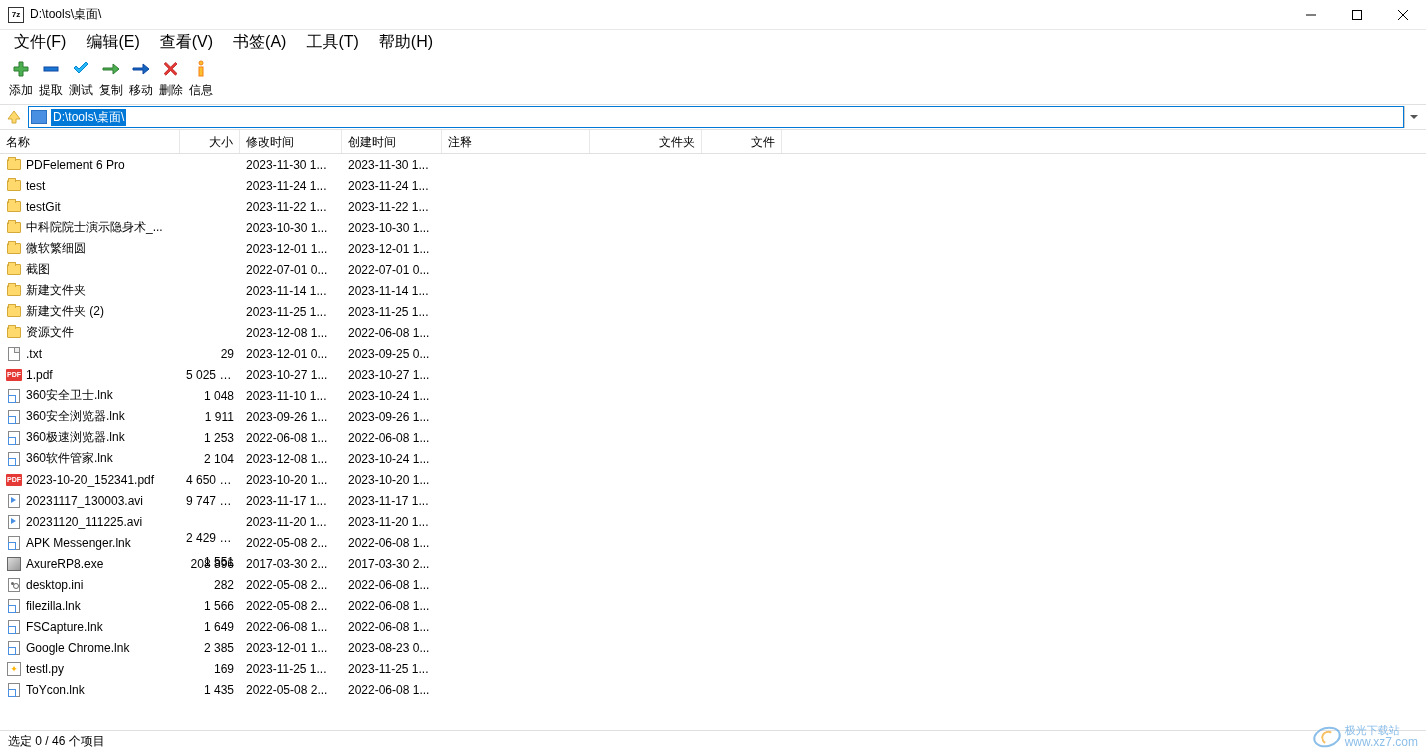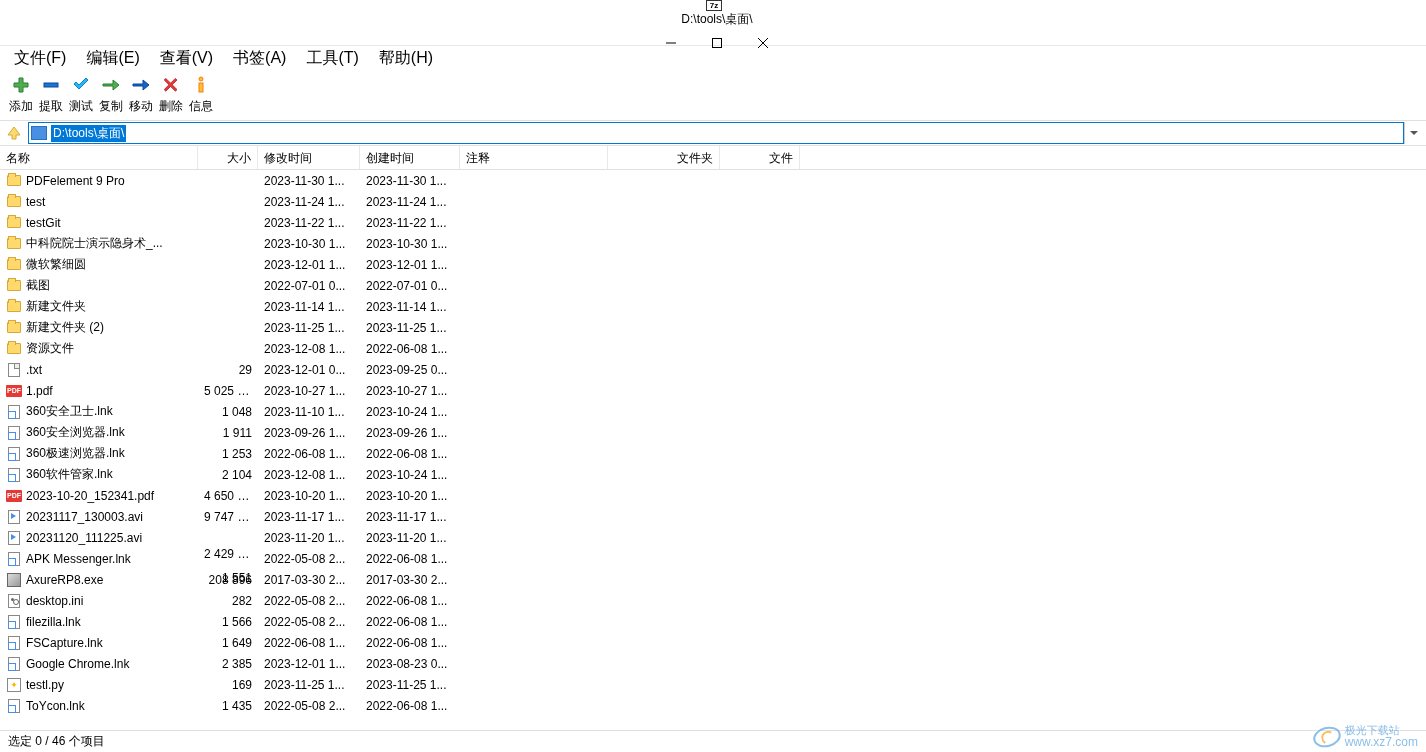--- a/index.html
+++ b/index.html
@@ -1,19 +1,19 @@
 <!DOCTYPE html>
 <html><head>
 <meta charset="utf-8">
 <style>
 * { margin: 0; padding: 0; box-sizing: border-box; }
 body { font-family: "Microsoft YaHei", "Segoe UI", Arial, sans-serif; font-size: 12px; background: #fff; color: #000; overflow: hidden; width: 1426px; height: 752px; position: relative; }
 
 
-.titlebar { height: 46px; display: flex; align-items: center; padding: 0 0 0 8px; border-bottom: 1px solid #e8e8e8; flex-direction: column; }
+.titlebar { height: 30px; display: flex; align-items: center; padding: 0 0 0 8px; border-bottom: 1px solid #e8e8e8; }
 .titlebar .app-icon { width: 16px; height: 16px; border: 1px solid #333; display: inline-flex; align-items: center; justify-content: center; font-size: 8px; font-weight: bold; margin-right: 6px; }
 .titlebar .title { flex: 1; font-size: 12px; }
 .titlebar .win-controls { display: flex; }
 .titlebar .win-btn { width: 46px; height: 30px; display: flex; align-items: center; justify-content: center; cursor: pointer; }
 .titlebar .win-btn svg { width: 10px; height: 10px; }
 
 
 .menubar { height: 24px; display: flex; align-items: center; padding: 0 6px; gap: 4px; }
 .menubar .menu-item { padding: 2px 8px; cursor: pointer; font-size: 16px; }
 
@@ -70,21 +70,21 @@
 
 
 .watermark { position: absolute; bottom: 4px; right: 8px; display: flex; align-items: center; gap: 4px; opacity: 0.7; pointer-events: none; }
 .watermark .logo { width: 28px; height: 20px; border: 2px solid #5BA3E0; border-radius: 50%; position: relative; transform: rotate(-15deg); }
 .watermark .logo::before { content:''; position:absolute; top:2px; left:6px; width:10px; height:10px; border:2px solid #F5A623; border-radius:50%; border-right-color:transparent; border-bottom-color:transparent; }
 .watermark .text { display: flex; flex-direction: column; line-height: 1; }
 .watermark .cn { font-size: 11px; color: #5BA3E0; }
 .watermark .url { font-size: 12px; color: #5BA3E0; }
 
 
-.w-name { width: 198px; }
+.w-name { width: 180px; }
 .w-size { width: 60px; text-align: right; }
 .w-mod { width: 102px; }
 .w-create { width: 100px; }
 .w-comment { width: 148px; }
 .w-folders { width: 112px; }
 .w-files { width: 80px; }
 </style>
 </head>
 <body>
 
@@ -206,21 +206,21 @@
   <div class="col w-folders" style="text-align:right">文件夹</div>
   <div class="col w-files" style="text-align:right">文件</div>
 </div>
 
 <div class="file-list" id="file-list">
     <div class="file-row">
       <div class="cell name-cell w-name">
         <span class="icon">
           <div class="folder-icon"></div>
         </span>
-        <span>PDFelement 9 Pro</span>
+        <span>PDFelement 6 Pro</span>
       </div>
       <div class="cell w-size" style="text-align: right;"></div>
       <div class="cell w-mod">2023-11-30 1...</div>
       <div class="cell w-create">2023-11-30 1...</div>
     </div>
     <div class="file-row">
       <div class="cell name-cell w-name">
         <span class="icon">
           <div class="folder-icon"></div>
         </span>

